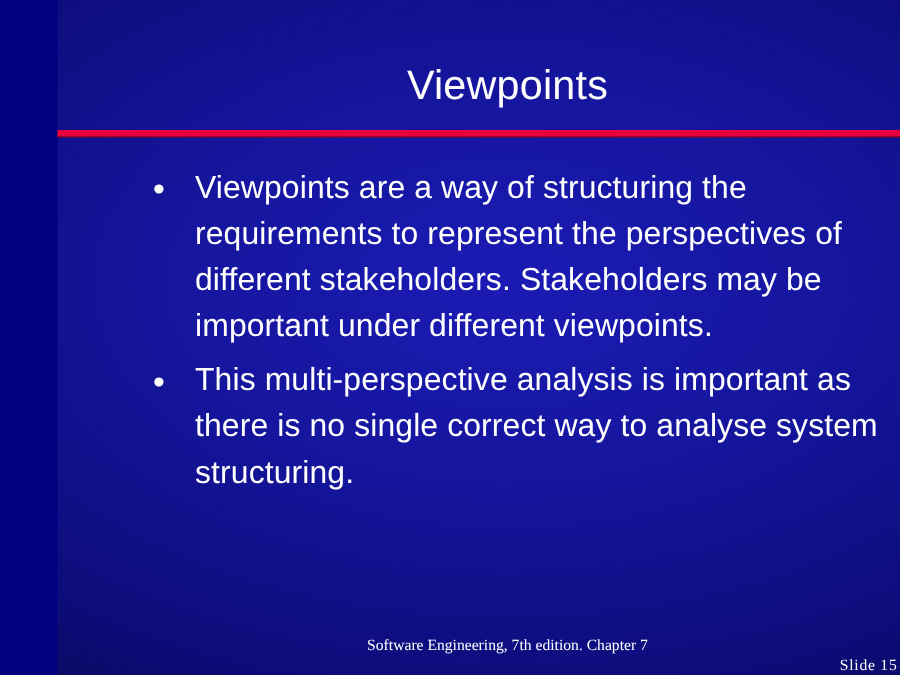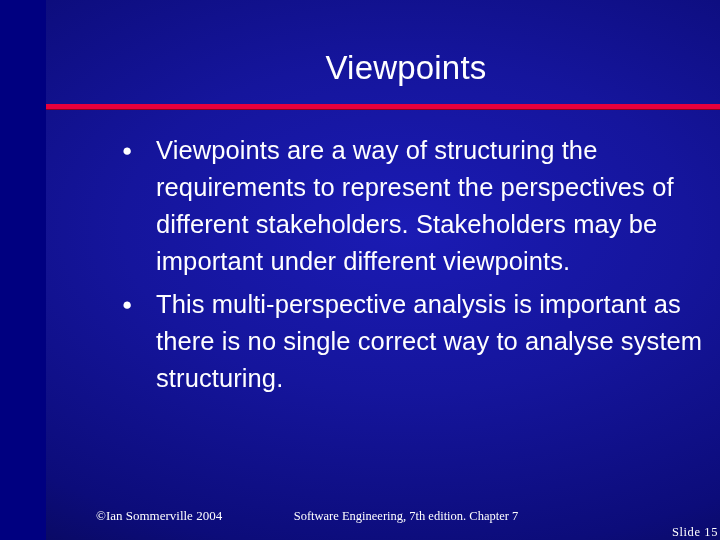--- a/index.html
+++ b/index.html
@@ -126,18 +126,17 @@
     </div>
 
     <div class="bullet-row">
       <span class="bullet-mark">●</span>
       <span class="bullet-text">This multi-perspective analysis is important as there is no single correct way to analyse system structuring.</span>
     </div>
 
   </div>
 
   <div class="footer">
-    <div class="footer-left">©Ian Sommerville 2004</div>
     <div class="footer-center">Software Engineering, 7th edition. Chapter 7</div>
     <div class="footer-right">Slide  15</div>
   </div>
 
 </div>
 
 </body></html>

